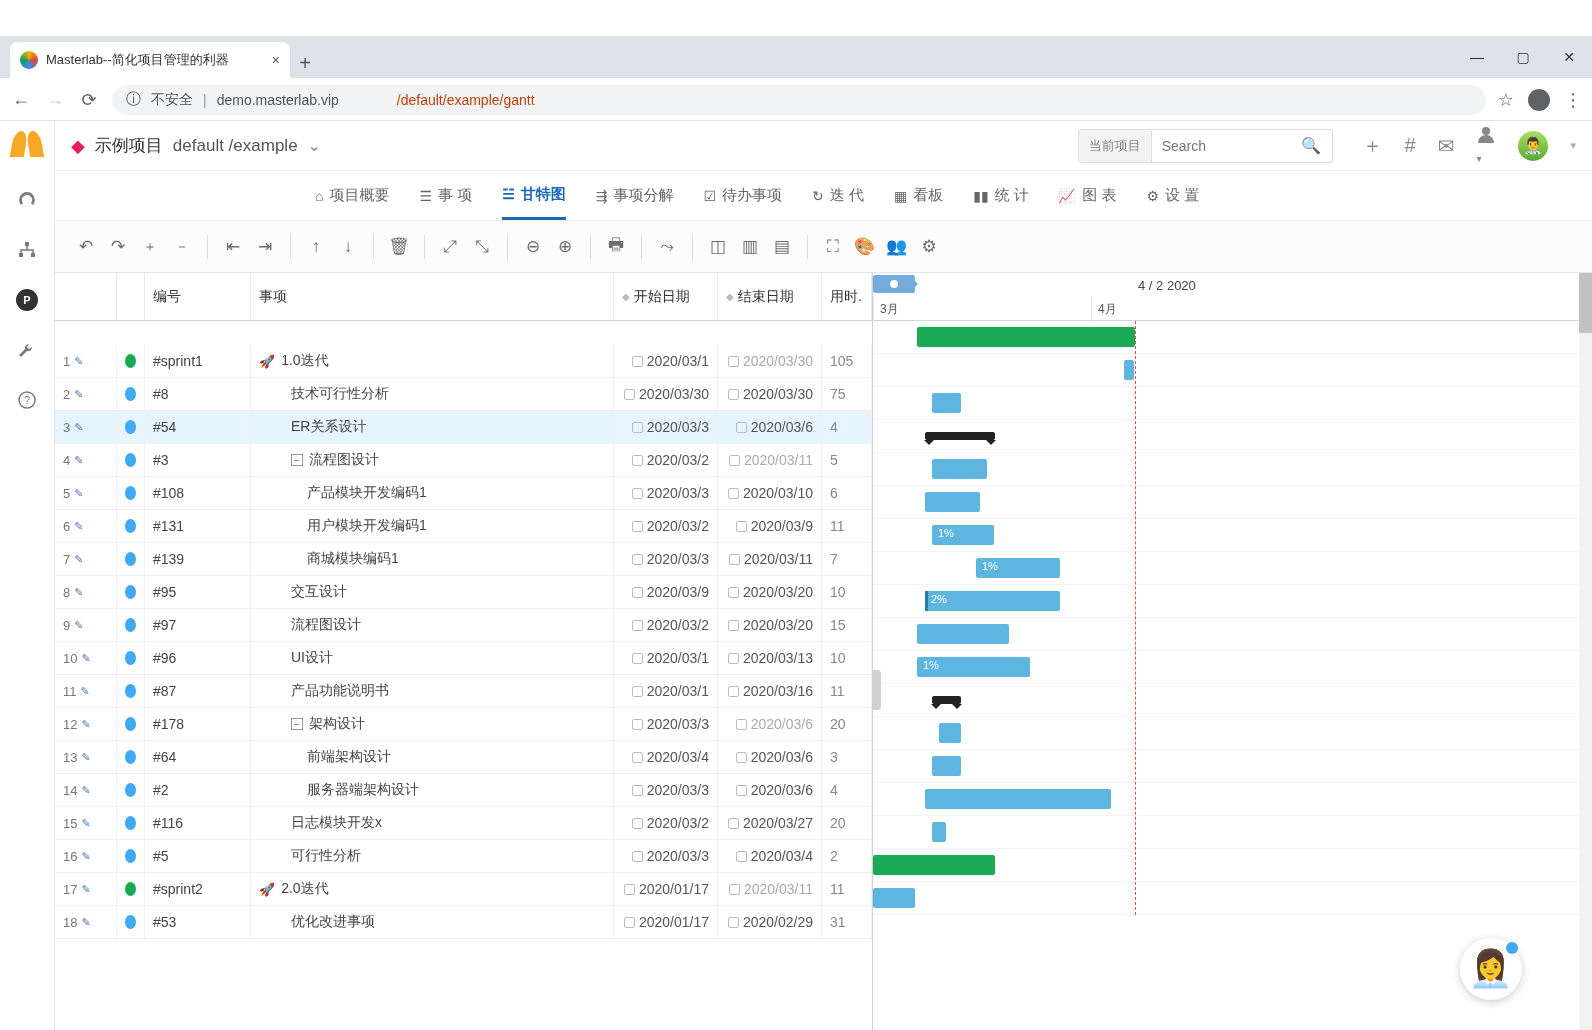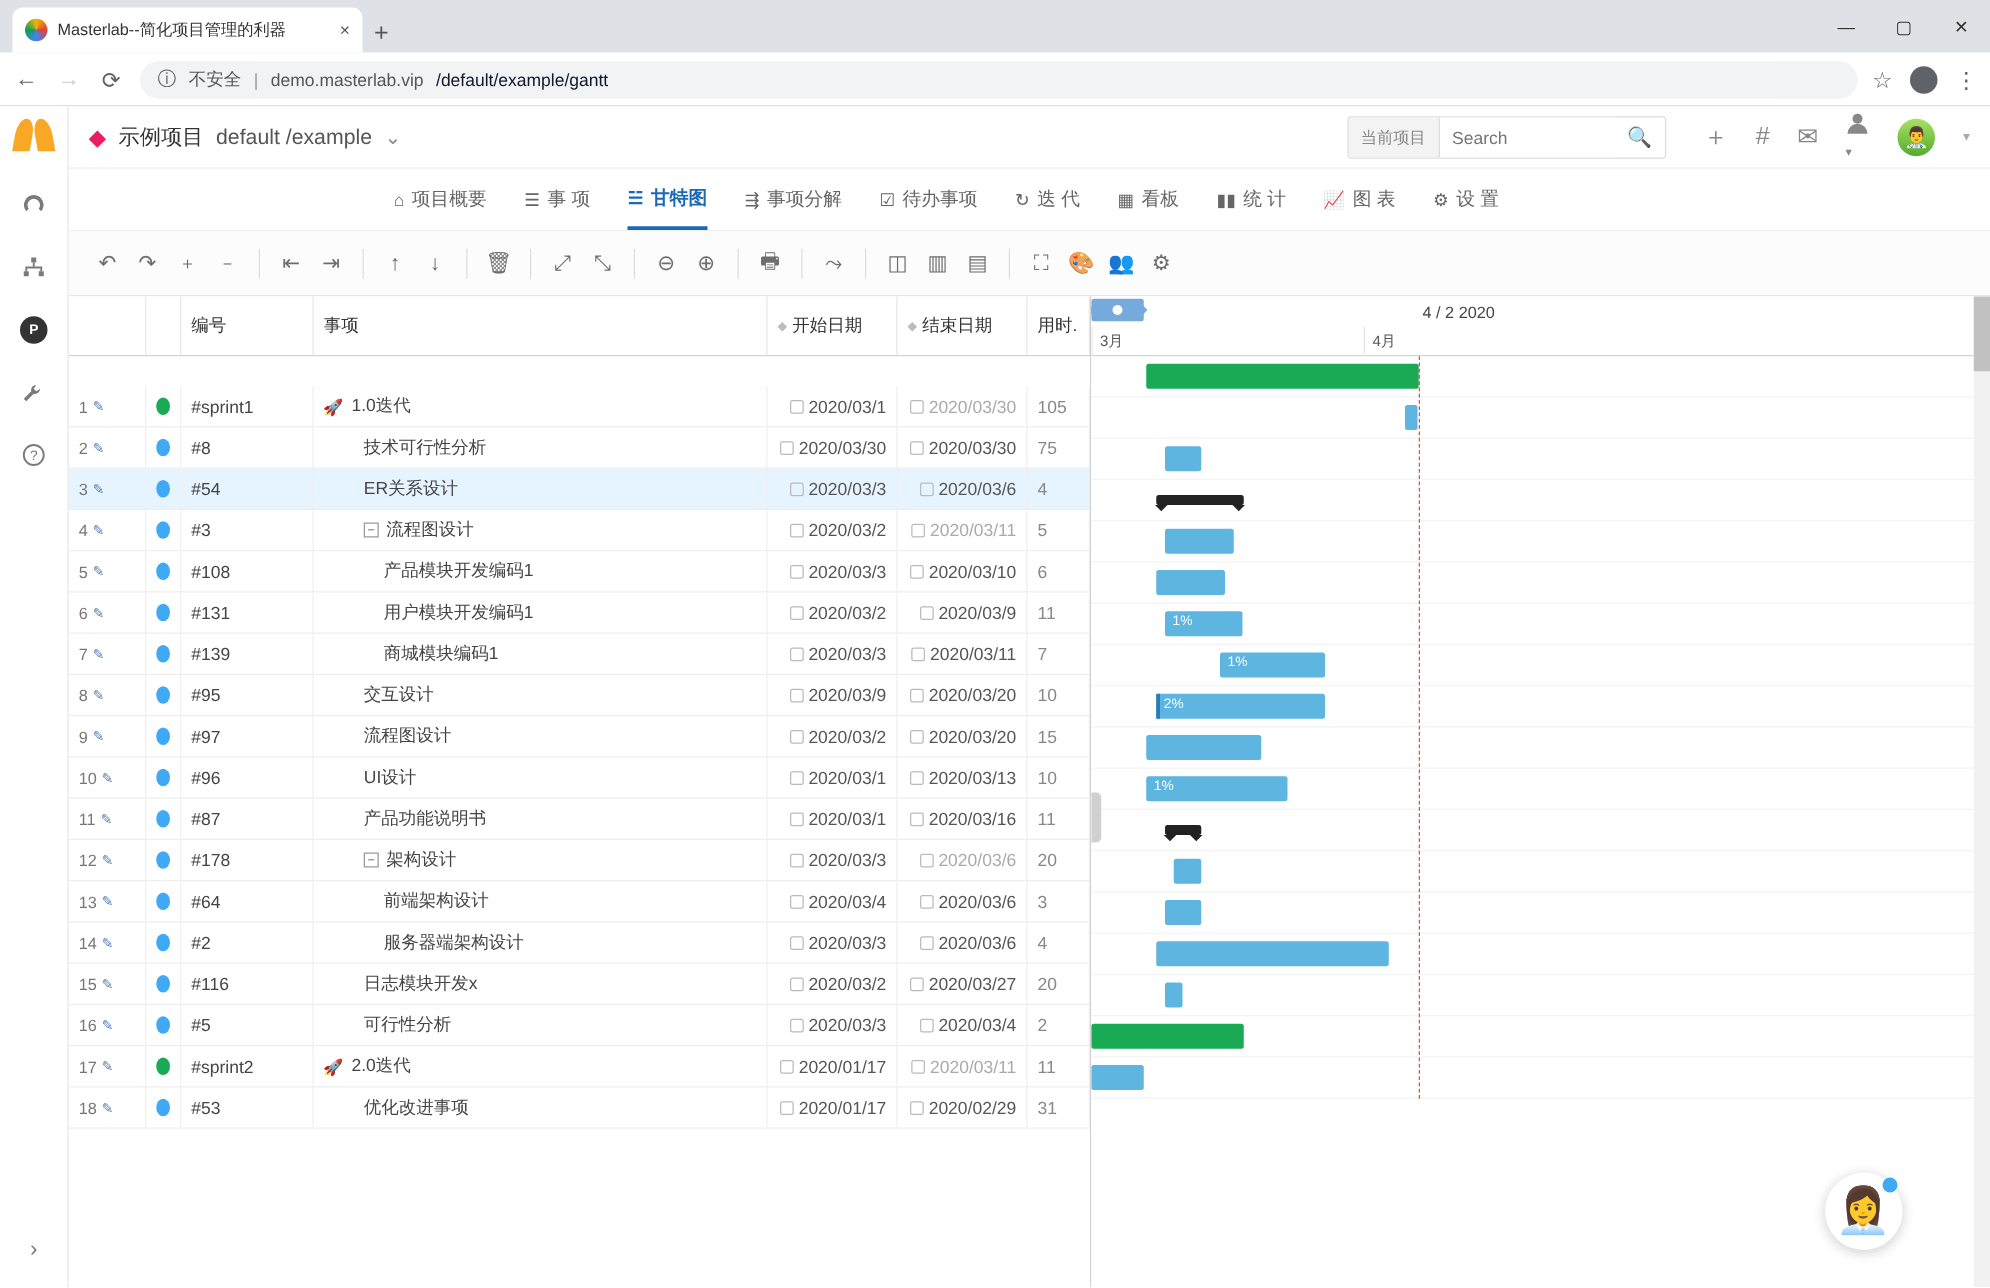--- a/index.html
+++ b/index.html
@@ -1,32 +1,32 @@
 <!DOCTYPE html>
 <html><head>
 <meta charset="utf-8">
 <style>
 * { margin: 0; padding: 0; box-sizing: border-box; font-family: -apple-system, BlinkMacSystemFont, "Segoe UI", Arial, sans-serif; }
 html, body { width: 1592px; height: 1030px; overflow: hidden; background: #fff; }
 
 
 .browser-chrome { height: 85px; background: #fff; border-bottom: 1px solid #e0e0e0; }
-.tab-bar { height: 42px; background: #dee1e6; display: flex; align-items: flex-end; padding-left: 10px; }
+.tab-bar { height: 42px; background: #dee1e6; display: flex; align-items: flex-end; padding-left: 10px; margin-top: 36px; }
 .tab { background: #fff; height: 36px; width: 280px; border-radius: 8px 8px 0 0; display: flex; align-items: center; padding: 0 10px; font-size: 13px; color: #333; gap: 8px; }
 .tab .favicon { width: 18px; height: 18px; border-radius: 50%; background: conic-gradient(#f4b400, #db4437, #4285f4, #0f9d58, #f4b400); }
 .tab .close { margin-left: auto; color: #555; font-size: 14px; cursor: pointer; }
 .new-tab { width: 30px; height: 30px; display: flex; align-items: center; justify-content: center; color: #555; font-size: 20px; cursor: pointer; }
 .win-ctrl { margin-left: auto; display: flex; height: 42px; }
 .win-ctrl div { width: 46px; display: flex; align-items: center; justify-content: center; color: #333; font-size: 14px; cursor: pointer; }
 .addr-bar { height: 43px; display: flex; align-items: center; padding: 0 10px; gap: 12px; }
 .nav-btn { width: 22px; height: 22px; color: #5f6368; display: flex; align-items: center; justify-content: center; font-size: 18px; cursor: pointer; }
 .addr-field { flex: 1; height: 30px; background: #f1f3f4; border-radius: 15px; display: flex; align-items: center; padding: 0 14px; font-size: 14px; color: #555; gap: 10px; }
 .addr-field .secure { font-size: 15px; color: #5f6368; }
 .addr-field .sep { color: #999; }
-.addr-field .url-dim { color: #0f172a; }
+.addr-field .url-dim { color: #c2410c; margin-left: 48px; }
 .addr-icons { display: flex; gap: 14px; color: #5f6368; font-size: 18px; }
 
 
 .app-shell { display: flex; height: calc(100% - 85px); }
 .left-rail { width: 55px; background: #fff; border-right: 1px solid #e7e7e7; display: flex; flex-direction: column; align-items: center; padding-top: 10px; gap: 28px; }
 .logo { width: 30px; height: 30px; position: relative; }
 .logo::before, .logo::after { content: ""; position: absolute; width: 14px; height: 26px; border-radius: 50% 50% 0 0; }
 .logo::before { left: 0; background: #f9a825; transform: skewX(-10deg); }
 .logo::after { right: 0; background: #f9a825; transform: skewX(10deg); }
 .rail-icon { width: 22px; height: 22px; color: #7b7b7b; display: flex; align-items: center; justify-content: center; font-size: 18px; cursor: pointer; }

